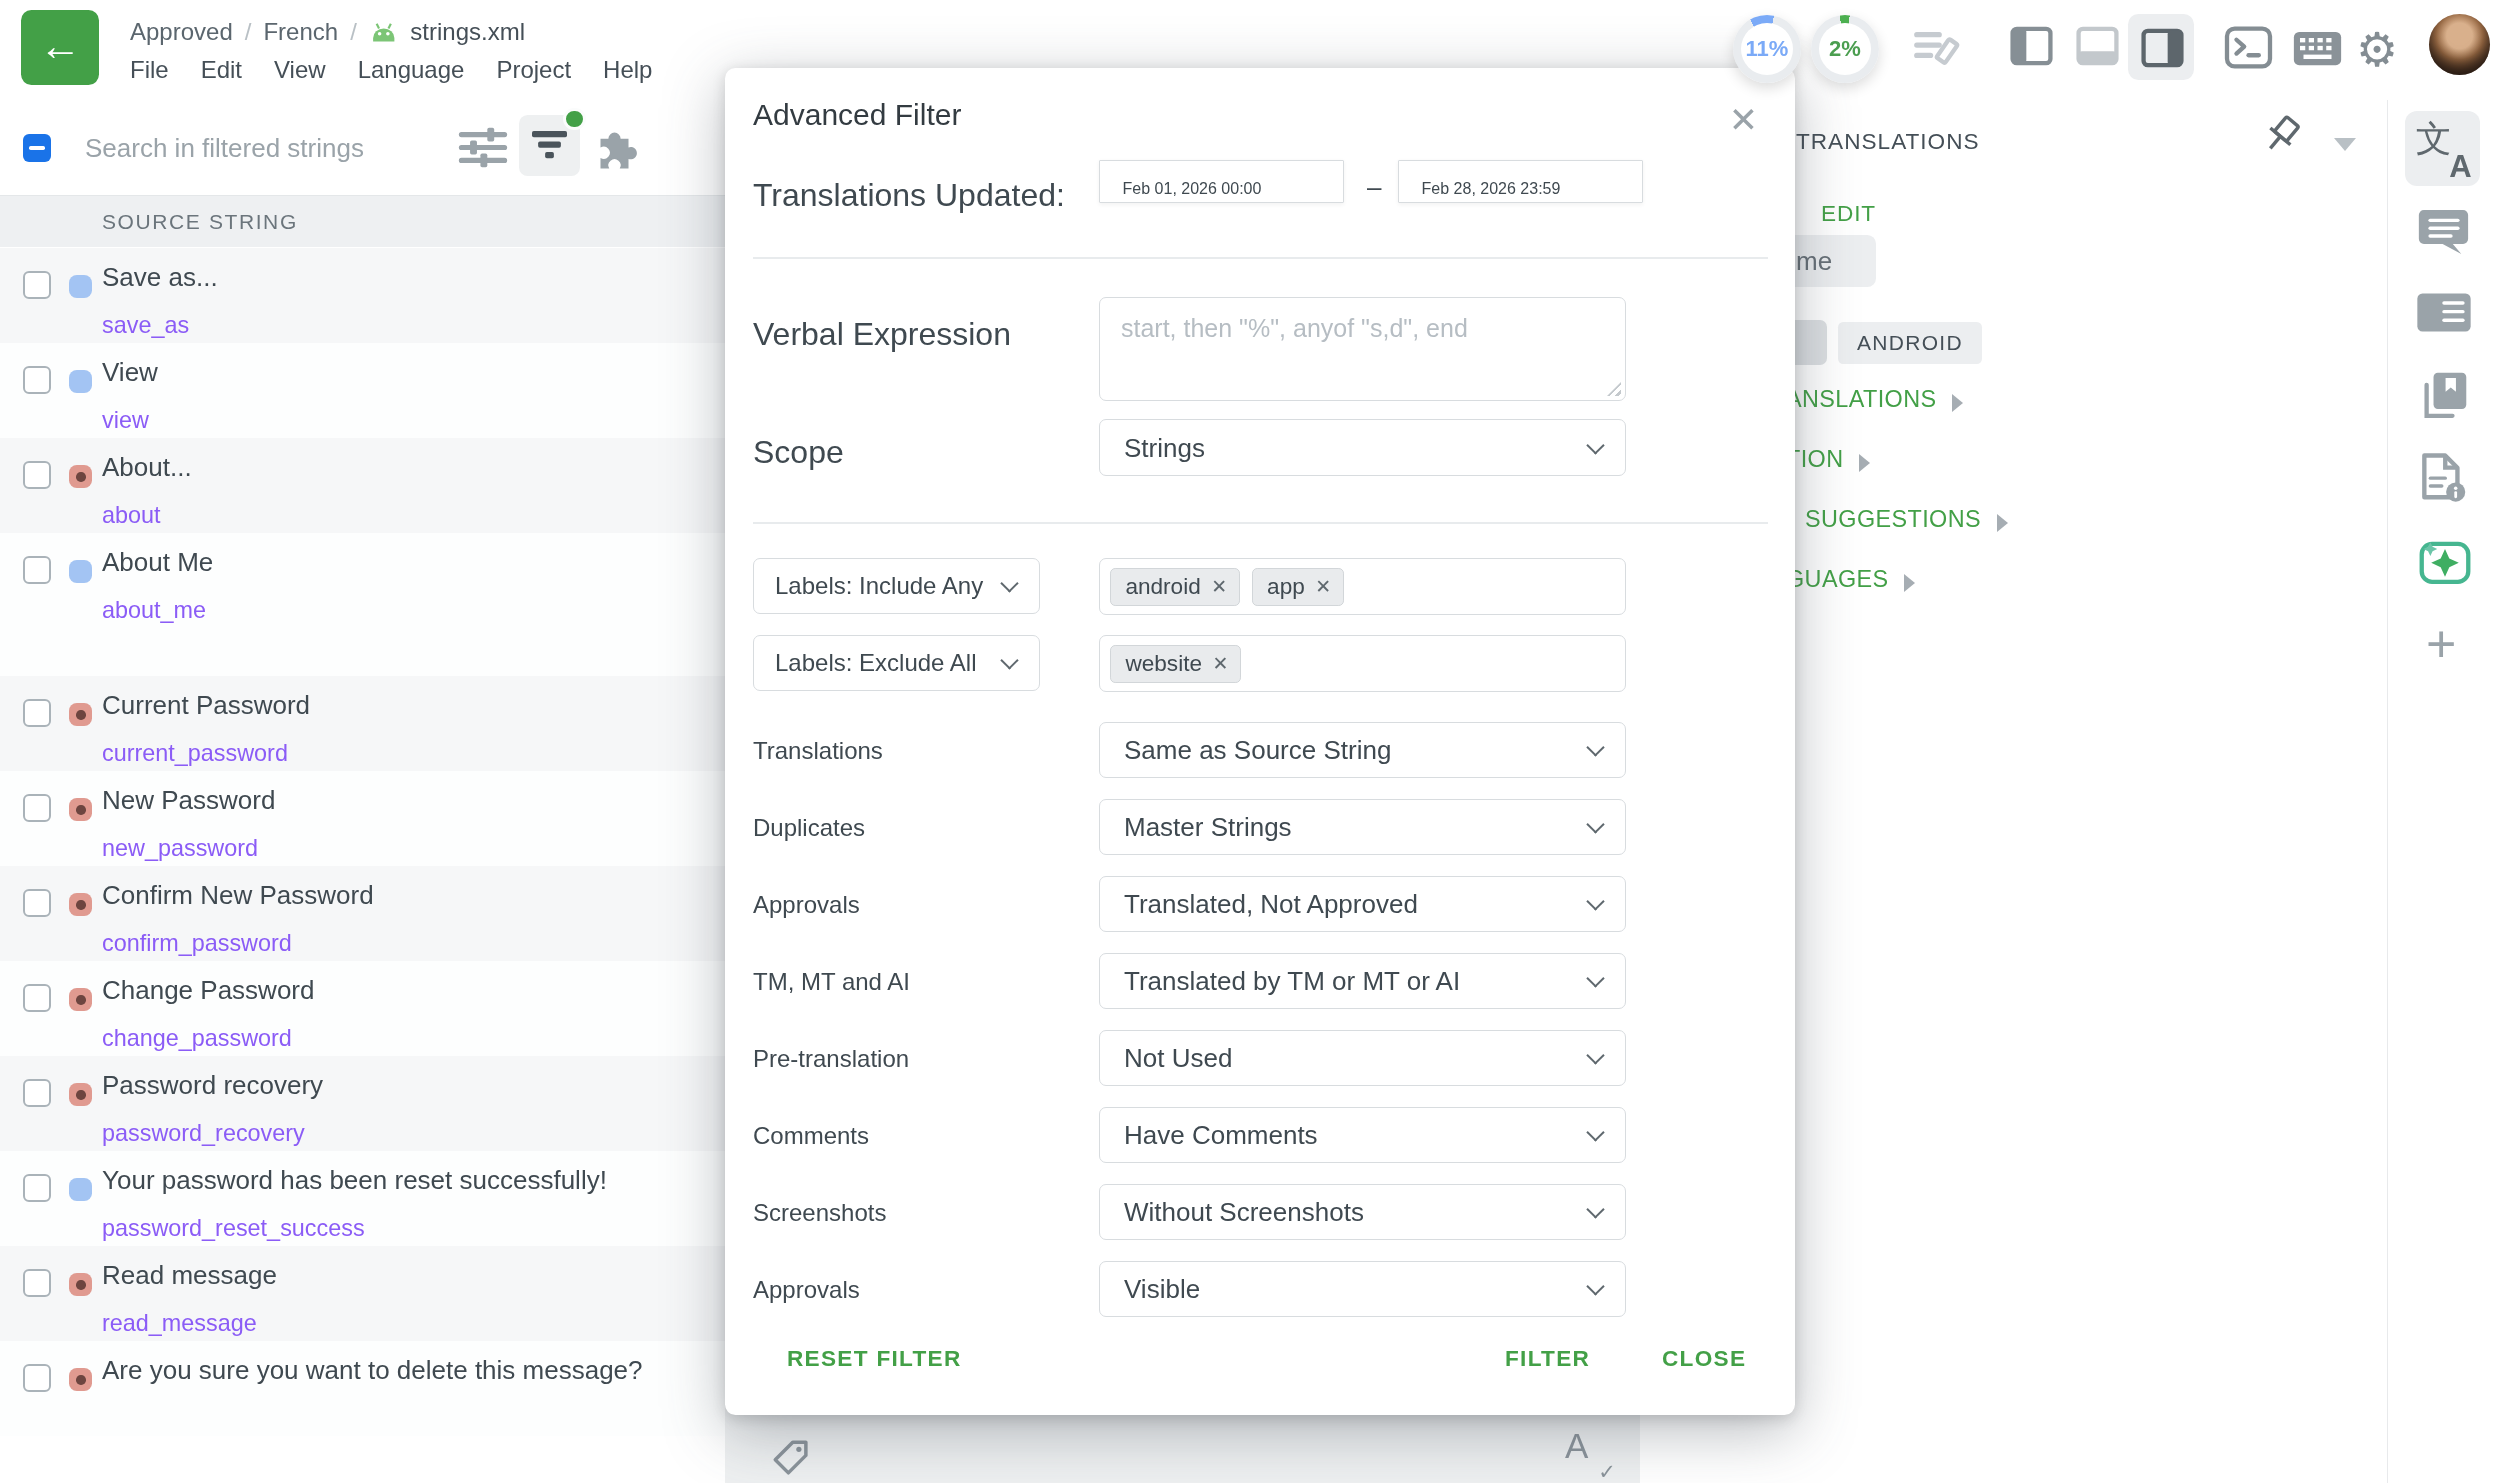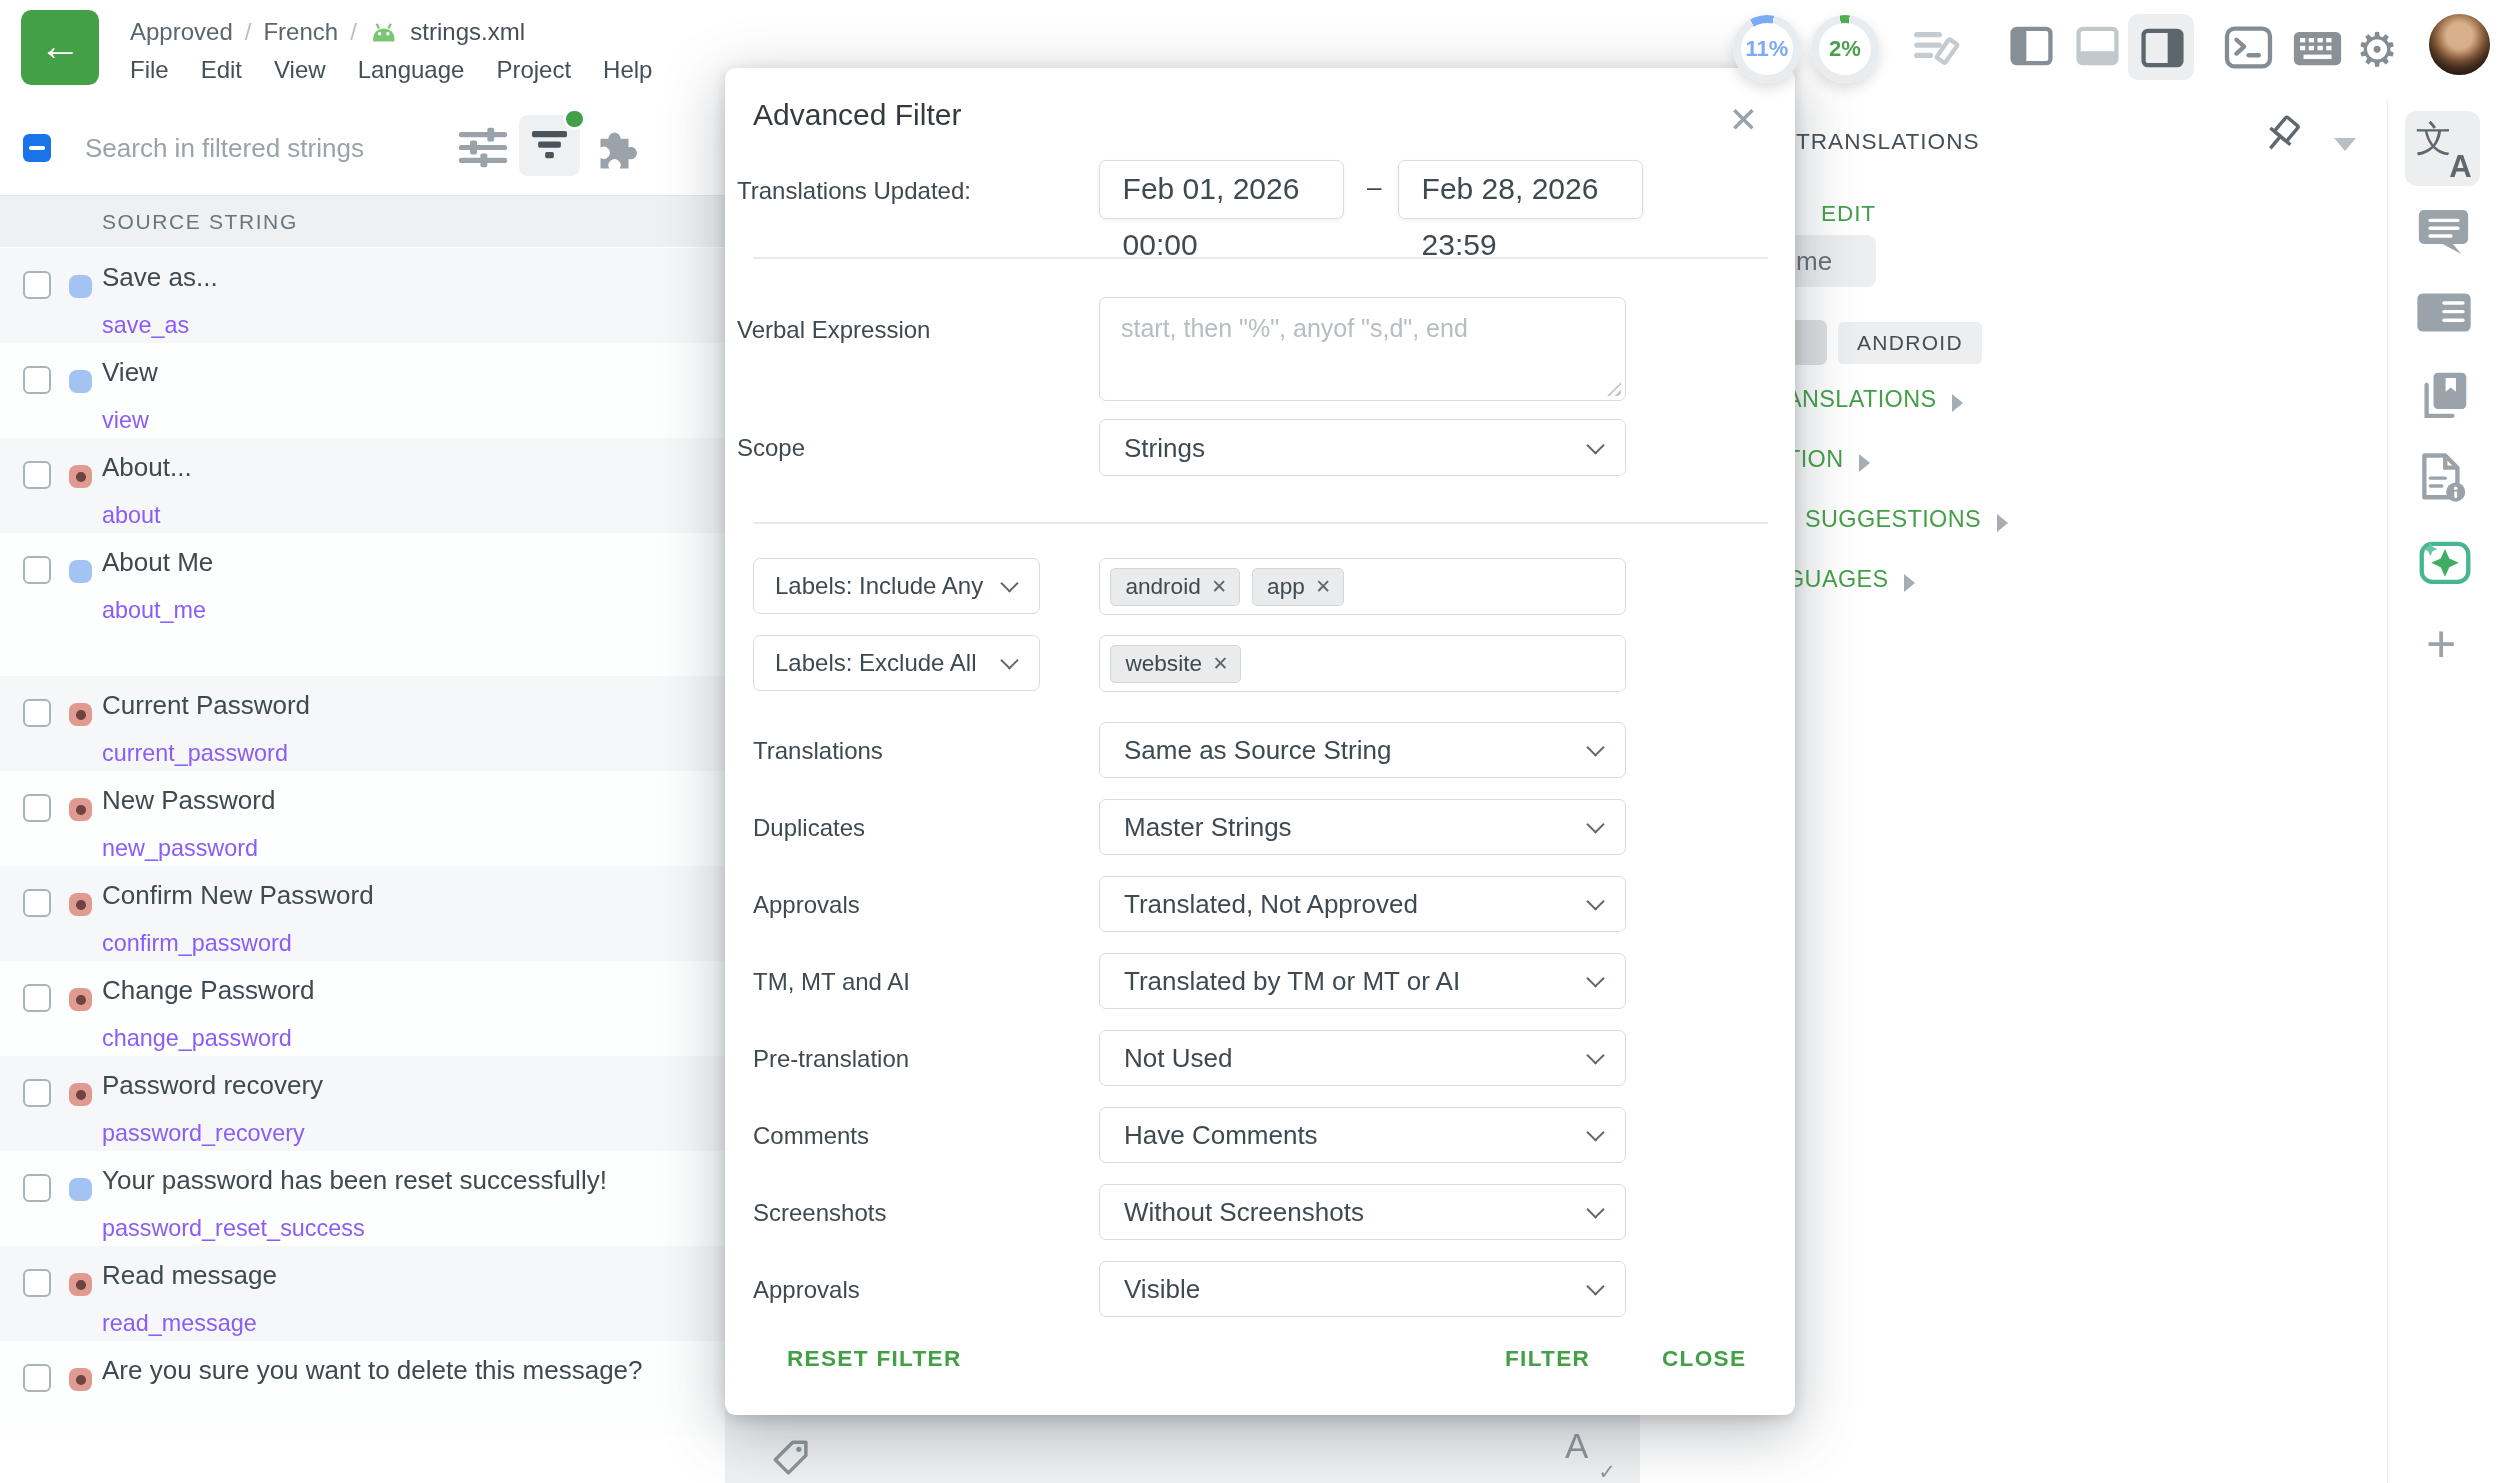--- a/index.html
+++ b/index.html
@@ -101,23 +101,23 @@
   .rail-tile .zh { position:absolute; left:10.4px; top:3.5px; font-size:36px; color:#5f686e; }
   .rail-tile .la { position:absolute; right:8.7px; bottom:1.7px; font-size:31px; font-weight:700; color:#5f686e; }
   .plus { left:38px; top:514px; font-size:52px; color:#9aa3a9; font-weight:400; }
 
   
   .modal { position:absolute; left:725px; top:68px; width:1070px; height:1347px; background:#fff; border-radius:10.4px;
            box-shadow:0 15.6px 61px rgba(70,80,90,.38), 0 3.5px 14px rgba(0,0,0,.14); z-index:40; }
   .modal > * { position:absolute; }
   .m-title { left:28px; top:29.5px; font-size:30px; color:#333b41; font-weight:500; }
   .m-close { left:995px; top:28px; width:47px; height:47px; font-size:35px; color:#9aa3a9; text-align:center; line-height:47px; }
-  .flabel { left:12px; font-size:24px; color:#3f4950; }
-  .dateb { top:92px; height:59px; border:1.7px solid #d8dcdf; border-radius:7px; line-height:56px; padding:0 22.6px;
-           font-size:30px; color:#3f4950; box-shadow:0 1.7px 4.3px rgba(0,0,0,.05); }
+  .flabel { left:28px; font-size:32px; color:#3f4950; }
+  .dateb { top:92px; height:43px; border:1.7px solid #d8dcdf; border-radius:1px; line-height:56px; padding:0 22.6px;
+           font-size:16px; color:#3f4950; box-shadow:0 1.7px 4.3px rgba(0,0,0,.05); }
   .dash { left:642px; top:104px; font-size:26px; color:#3f4950; }
   .divider { left:28px; width:1015px; height:1.7px; background:#e8ebed; }
   textarea.ve { left:374px; top:229px; width:527px; height:104px; border:1.7px solid #d8dcdf; border-radius:7px;
                 resize:none; font:25px "Liberation Sans",sans-serif; color:#3f4950; padding:15.6px 21px; outline:none; }
   textarea.ve::placeholder { color:#b6bdc3; }
   .vresize { left:882px; top:314px; width:14px; height:14px;
              background:repeating-linear-gradient(135deg,transparent 0 3.5px,#c4c9cd 3.5px 6px);
              clip-path:polygon(100% 0,100% 100%,0 100%); }
   .sel { position:absolute; border:1.7px solid #d8dcdf; border-radius:7px; background:#fff;padding-left:12px; }
   .sel .v { position:absolute; left:24px; top:50%; transform:translateY(-50%); font-size:26px; color:#3f4950; white-space:nowrap; }

